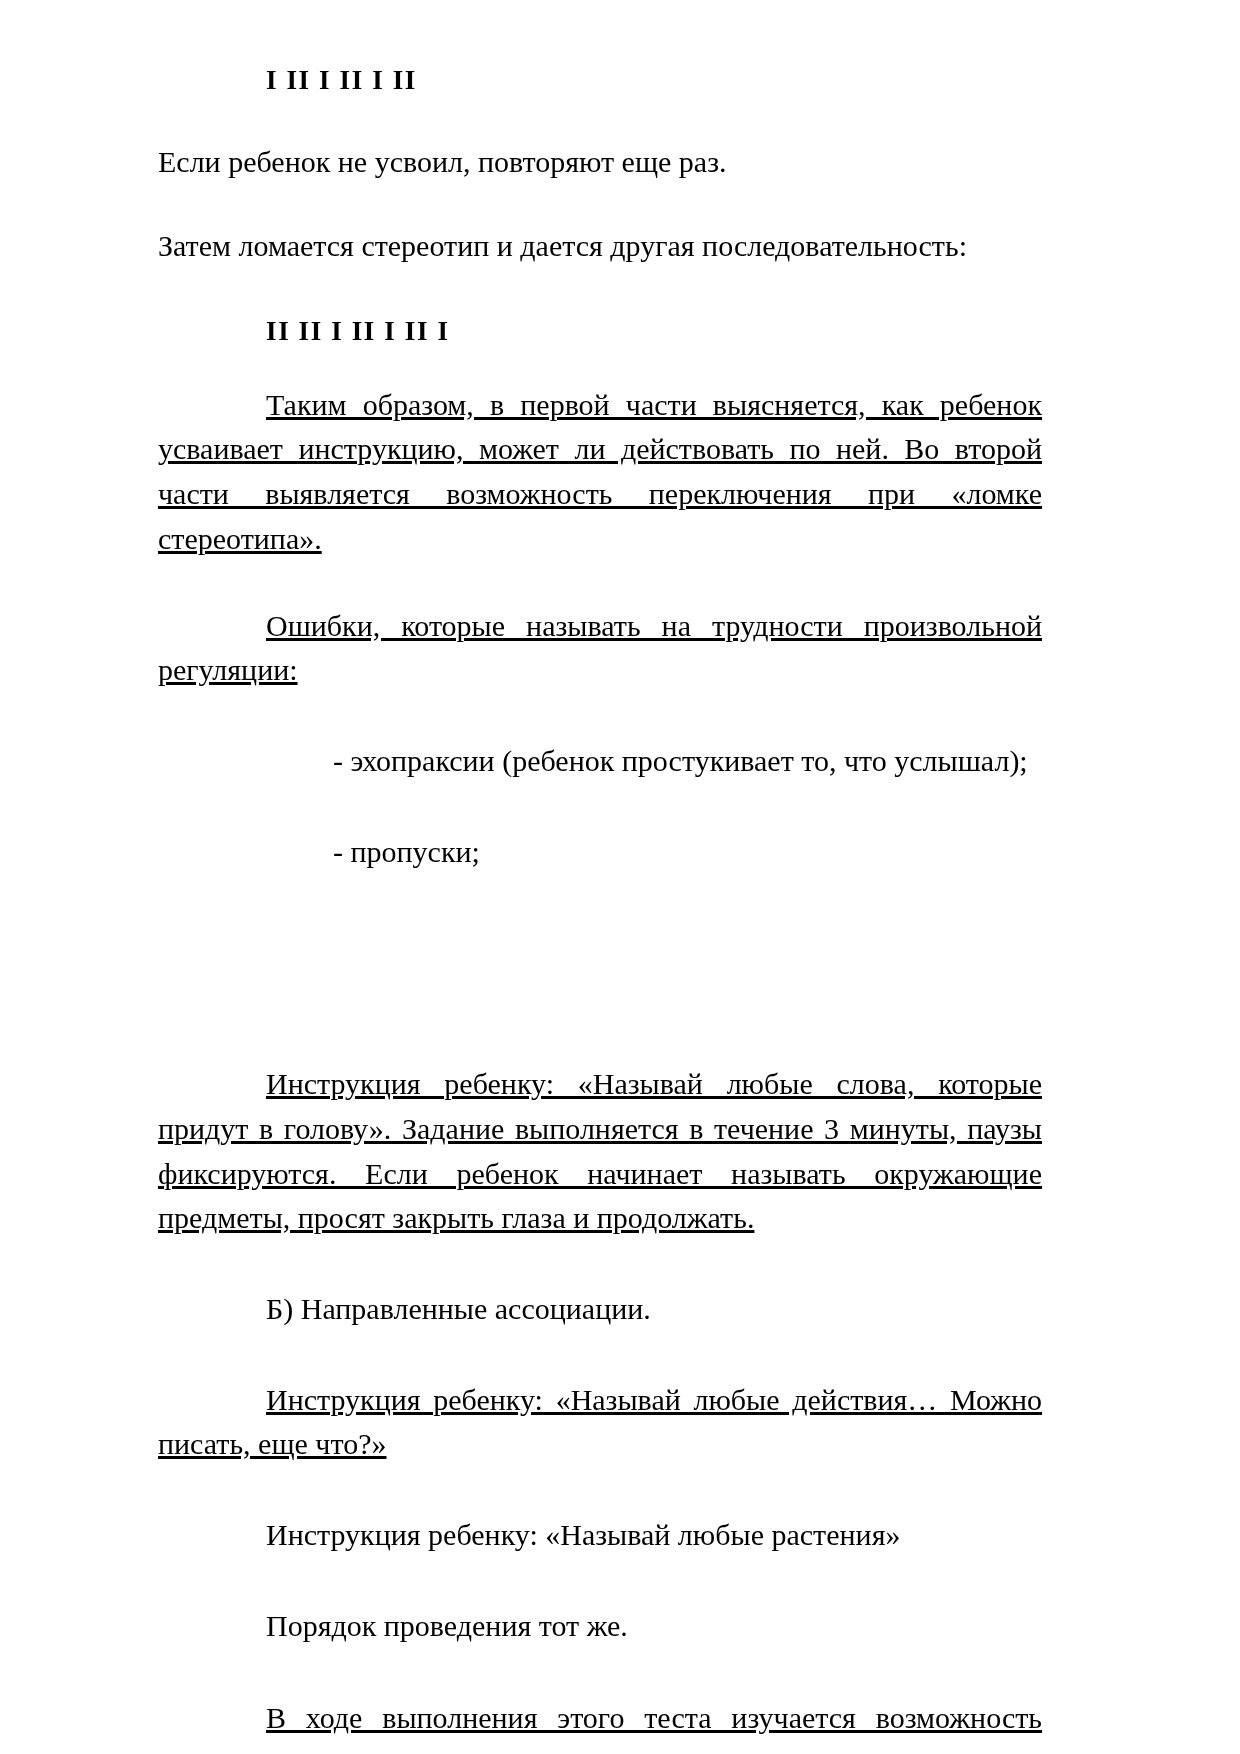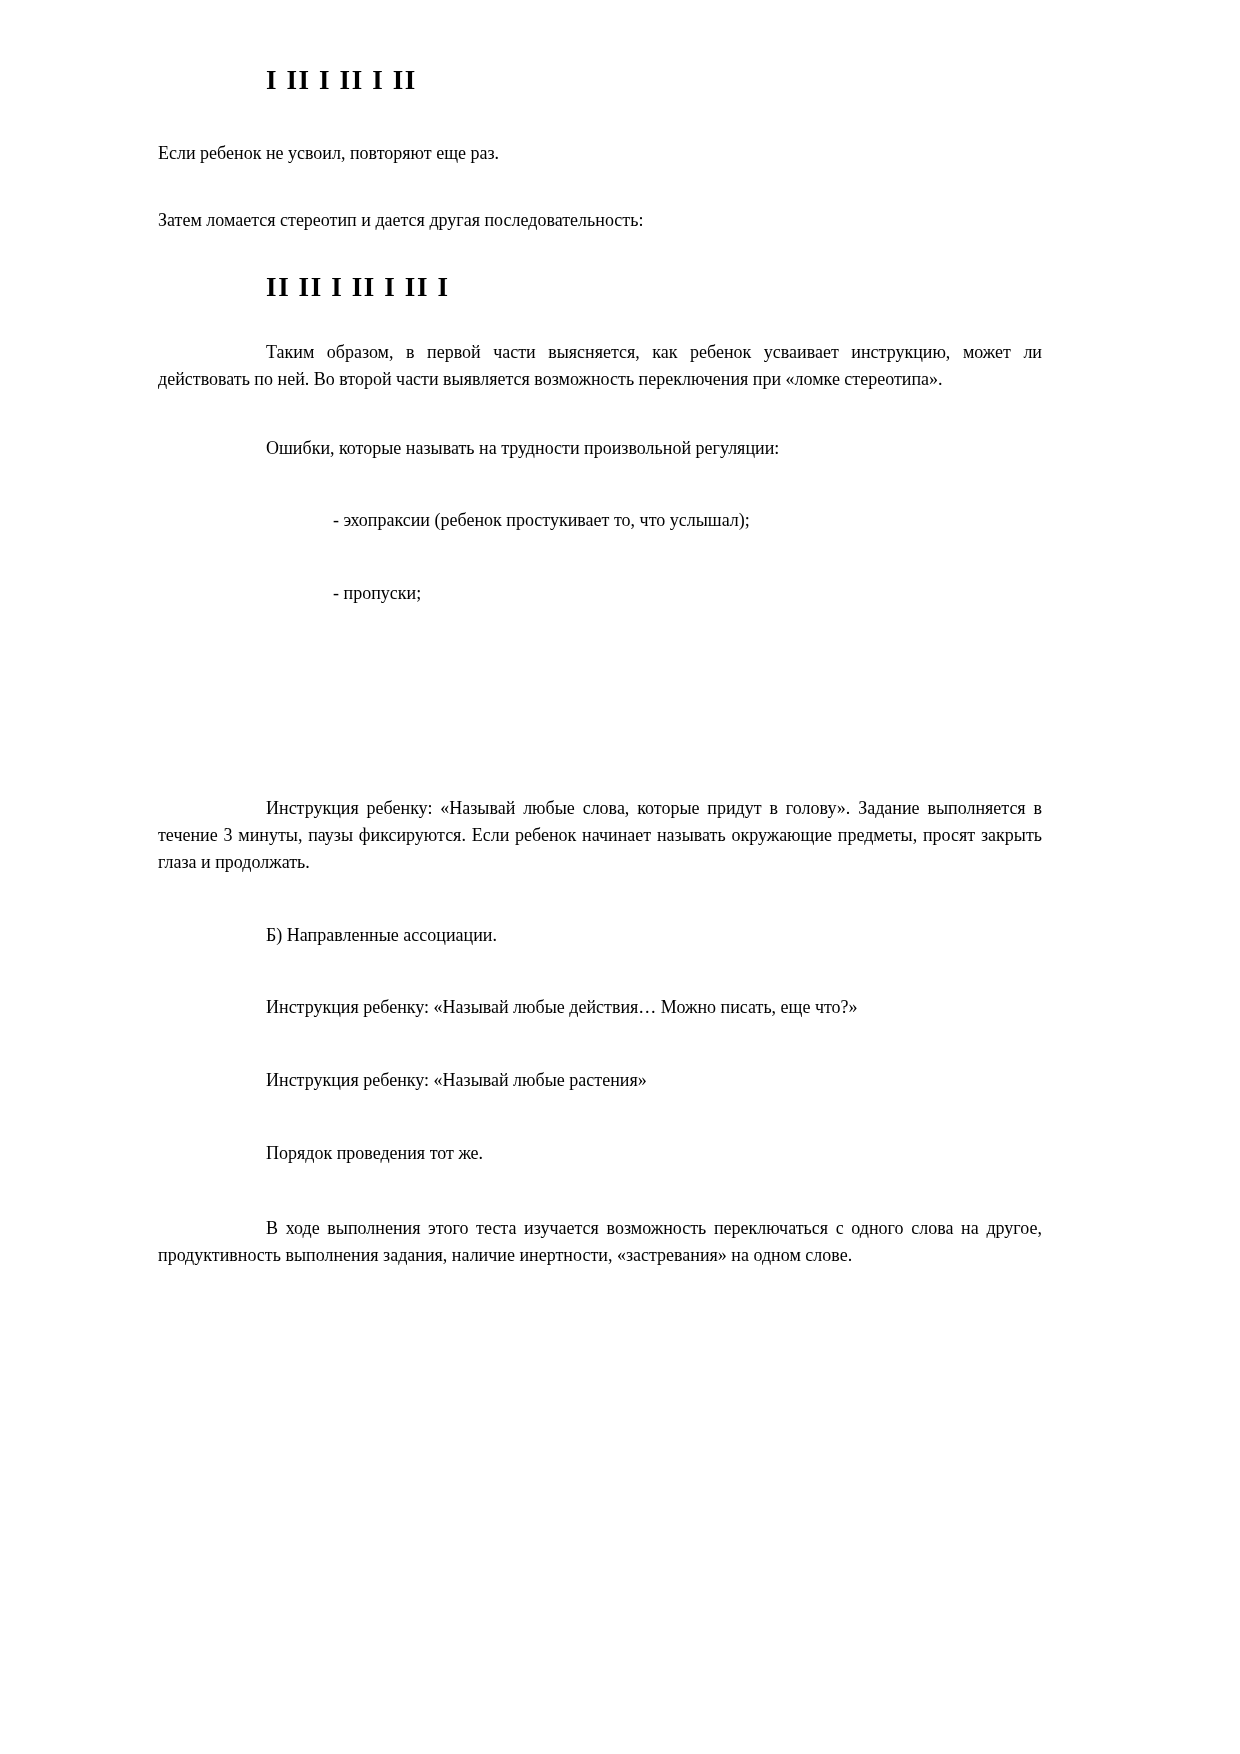--- a/index.html
+++ b/index.html
@@ -27,33 +27,34 @@
   
   .rhythm {
     font-size: 27px;
     font-weight: bold;
     letter-spacing: 0.06em;
     line-height: 1.1;
     margin: 0 0 0 108px;
     white-space: pre;
   }
   .rhythm-1 { margin-top: 14px; }
-  .rhythm-2 { margin-top: 0px; }
+  .rhythm-2 { margin-top: 8px; }
 
   p.para {
-    font-size: 18px;
+    font-size: 30px;
     line-height: 1.49;
     margin: 0;
     text-align: justify;
     text-justify: inter-word;
     -webkit-hyphens: none;
     hyphens: none;
   }
   p.indent {
     text-indent: 108px;
+    text-decoration: underline;
   }
   p.noindent {
     text-indent: 0;
   }
   p.hang {
     padding-left: 175px;
     text-indent: 0;
     text-align: justify;
   }
   p.block-left {

